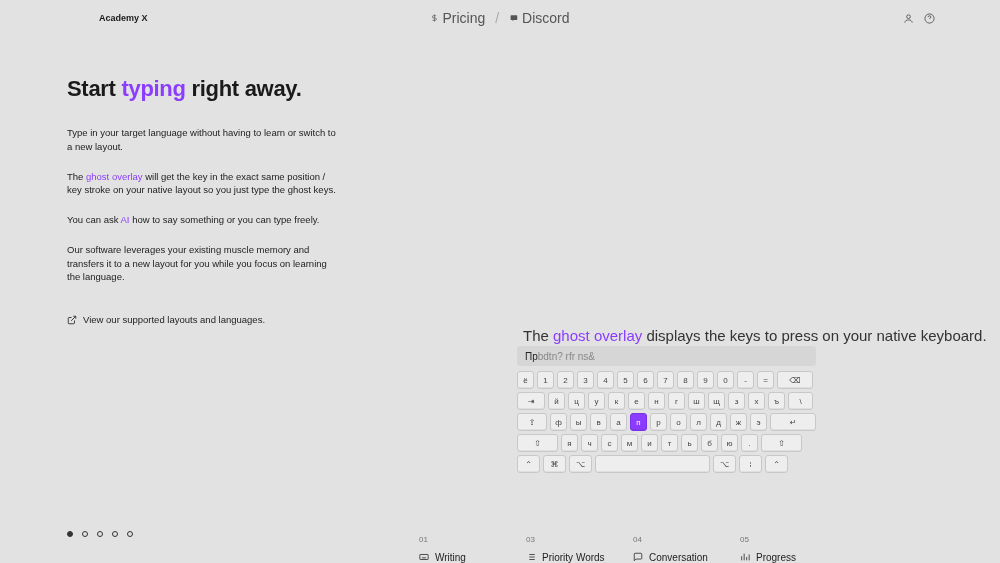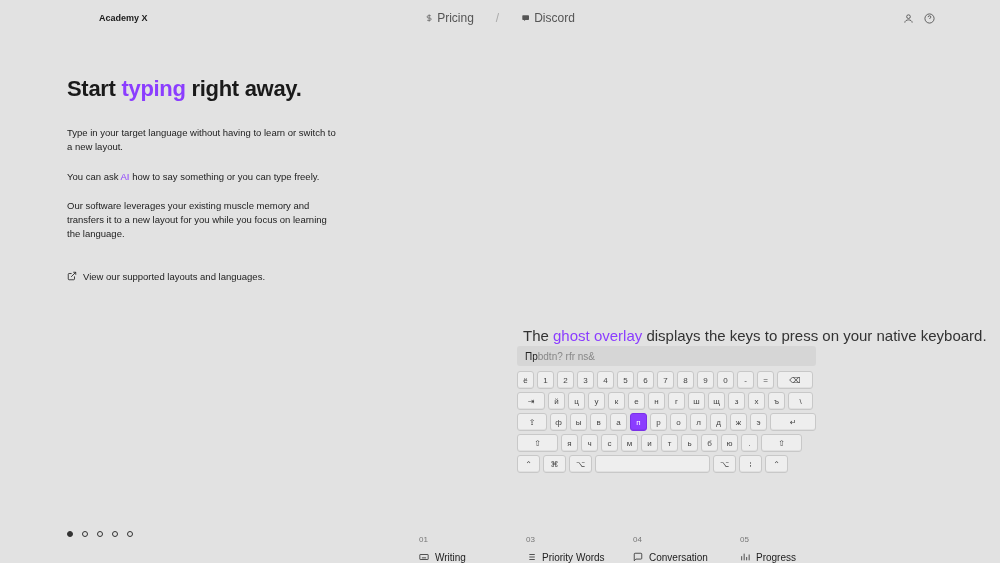--- a/index.html
+++ b/index.html
@@ -26,22 +26,22 @@
     left: 99px;
     font-size: 9px;
     font-weight: 600;
   }
   .header-center {
     position: absolute;
     left: 50%;
     transform: translateX(-50%);
     display: flex;
     align-items: center;
-    gap: 22px;
-    font-size: 12px;
+    gap: 10px;
+    font-size: 14px;
     color: #555;
   }
   .header-link {
     display: flex;
     align-items: center;
     gap: 4px;
     cursor: pointer;
   }
   .header-sep { color: #aaa; }
   .header-right {
@@ -213,20 +213,23 @@
         <path d="M12 17h.01M9 9a3 3 0 116 0c0 2-3 2-3 4"></path>
       </svg>
   </div>
 </div>
 
 <div class="main-col">
   <h1 class="headline">
     <span>Start </span><span class="accent">typing</span><span> right away.</span>
   </h1>
   <p class="para">Type in your target language without having to learn or switch to a new layout.</p>
+  <p class="para">
+    <span>The </span><span class="ghost-link">ghost overlay</span><span> will get the key in the exact same position / key stroke on your native layout so you just type the ghost keys.</span>
+  </p>
   <p class="para">
     <span>You can ask </span><span class="ghost-link">AI</span><span> how to say something or you can type freely.</span>
   </p>
   <p class="para">Our software leverages your existing muscle memory and transfers it to a new layout for you while you focus on learning the language.</p>
   <div class="supported-link">
     <svg class="icon-svg" width="10" height="10" viewBox="0 0 24 24" fill="none" stroke="#222" stroke-width="2">
         <path d="M18 13v6a2 2 0 01-2 2H5a2 2 0 01-2-2V8a2 2 0 012-2h6M15 3h6v6M10 14L21 3"></path>
       </svg>
     <span>View our supported layouts and languages.</span>
   </div>

